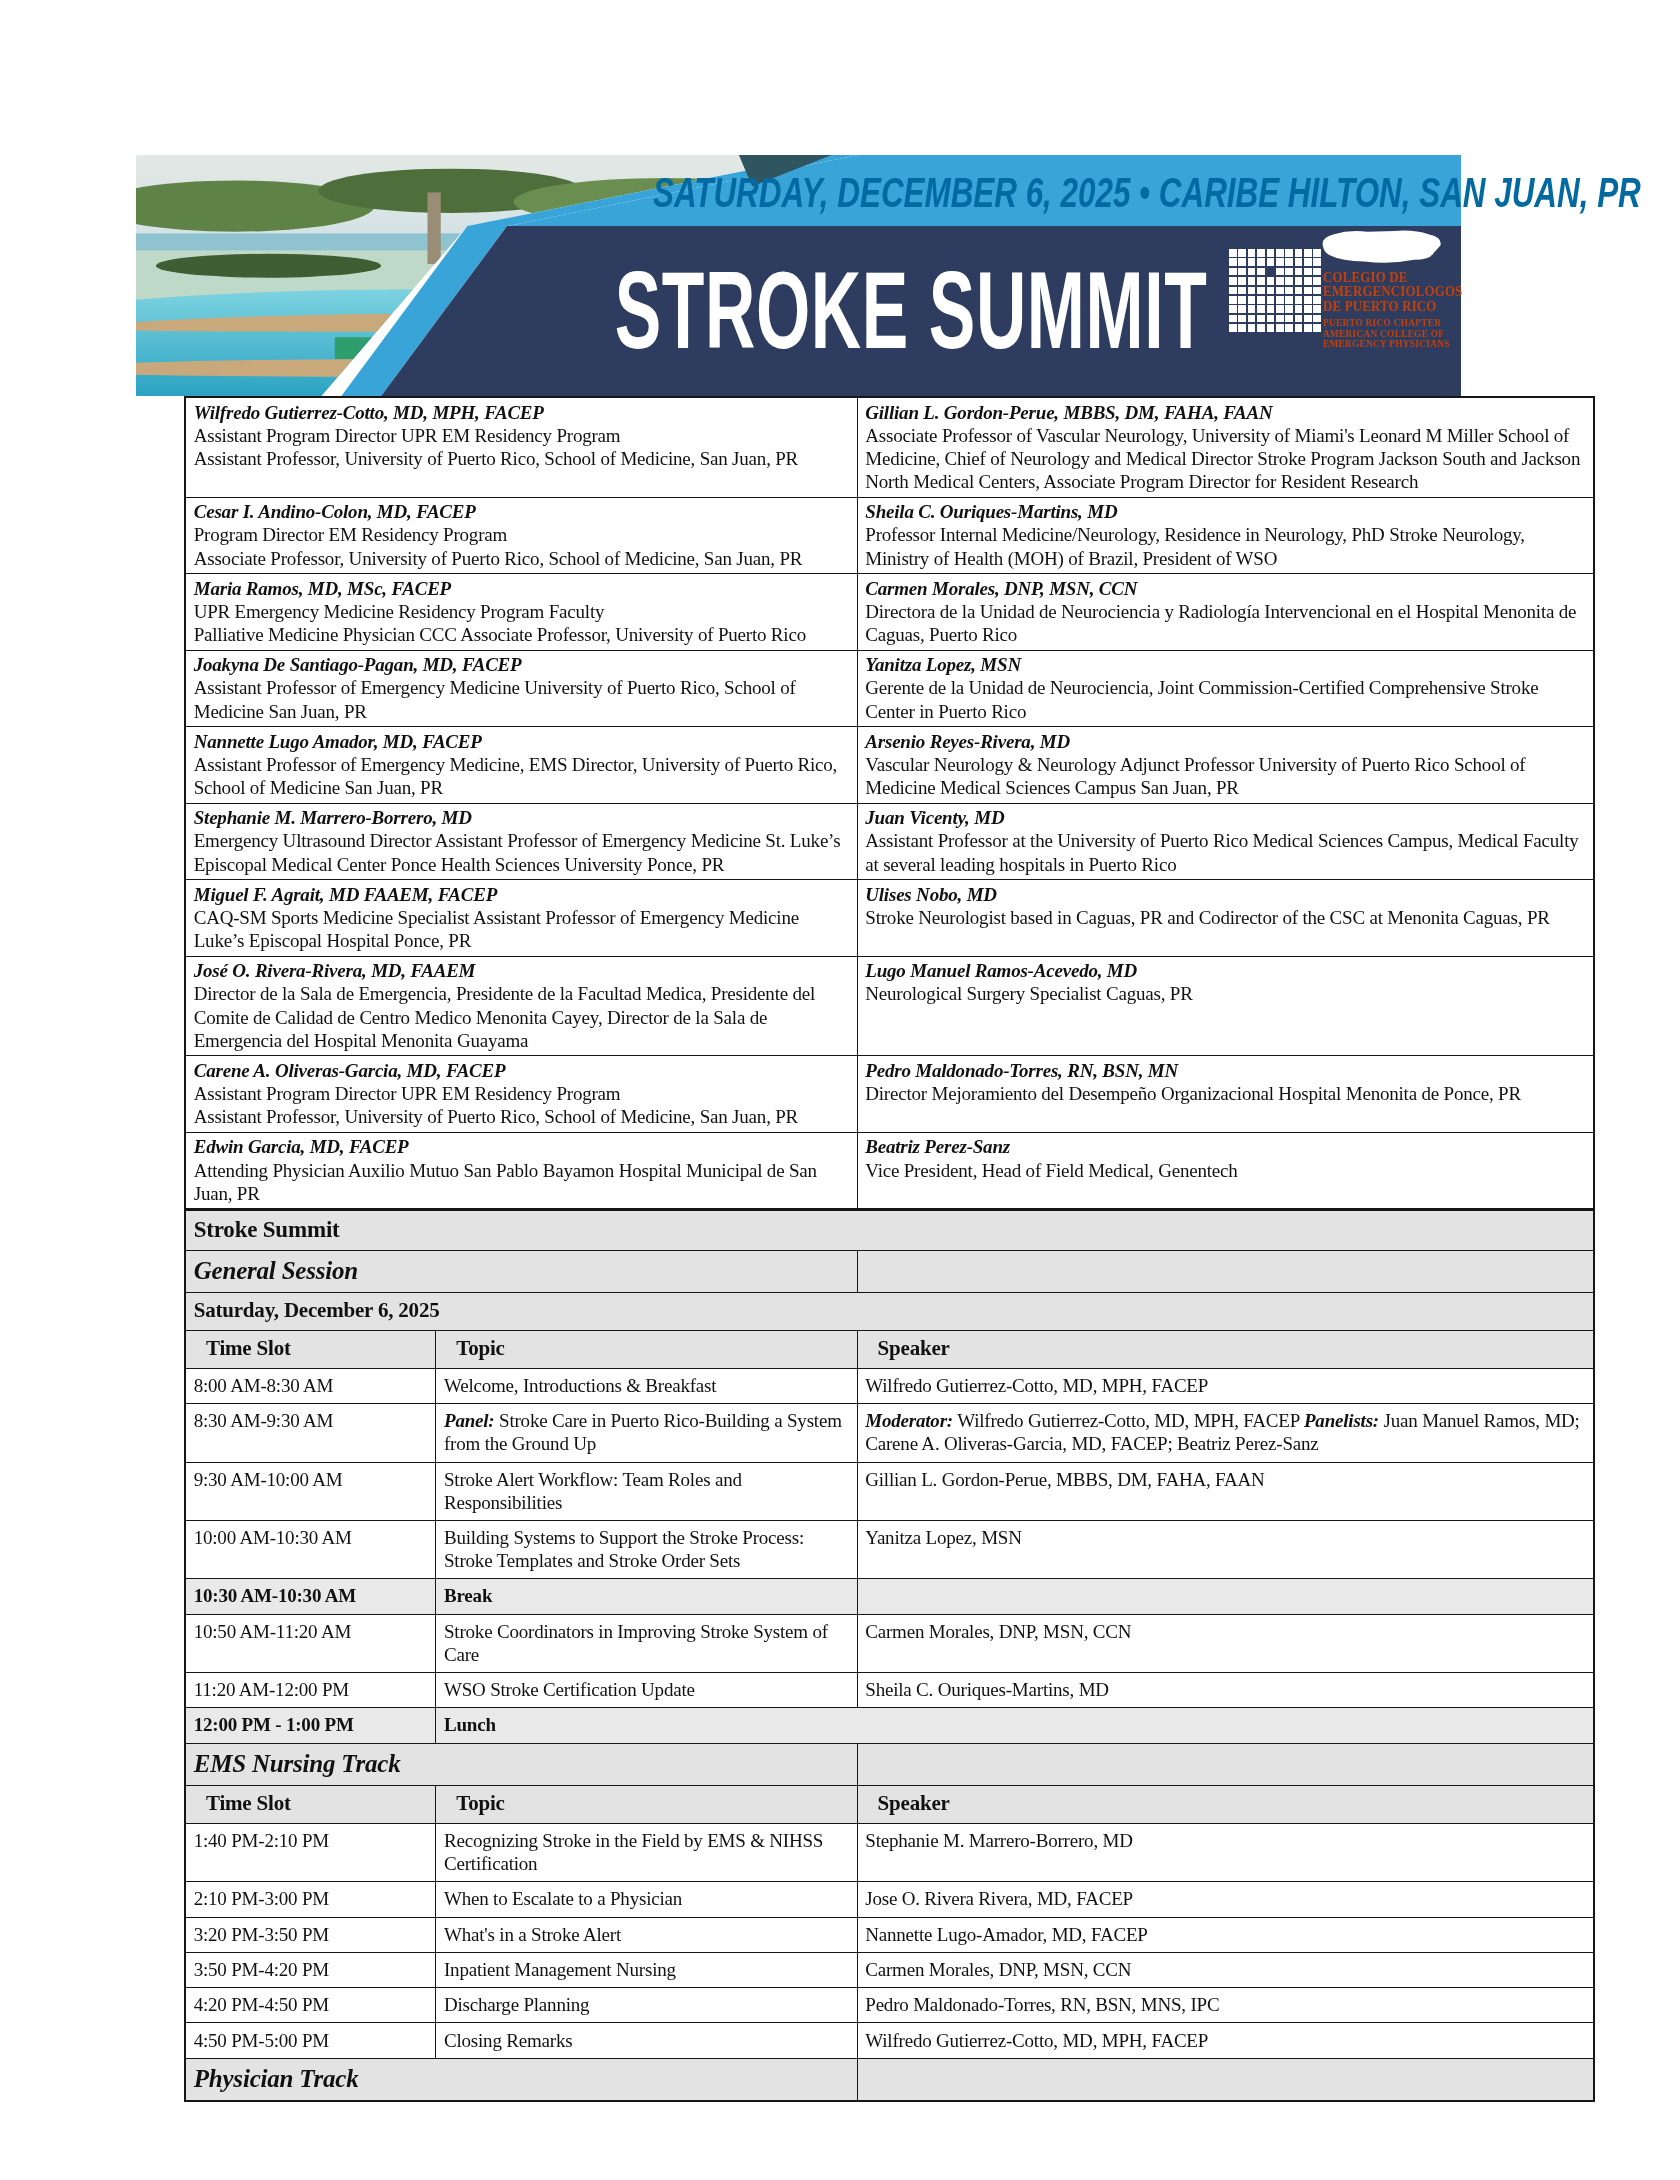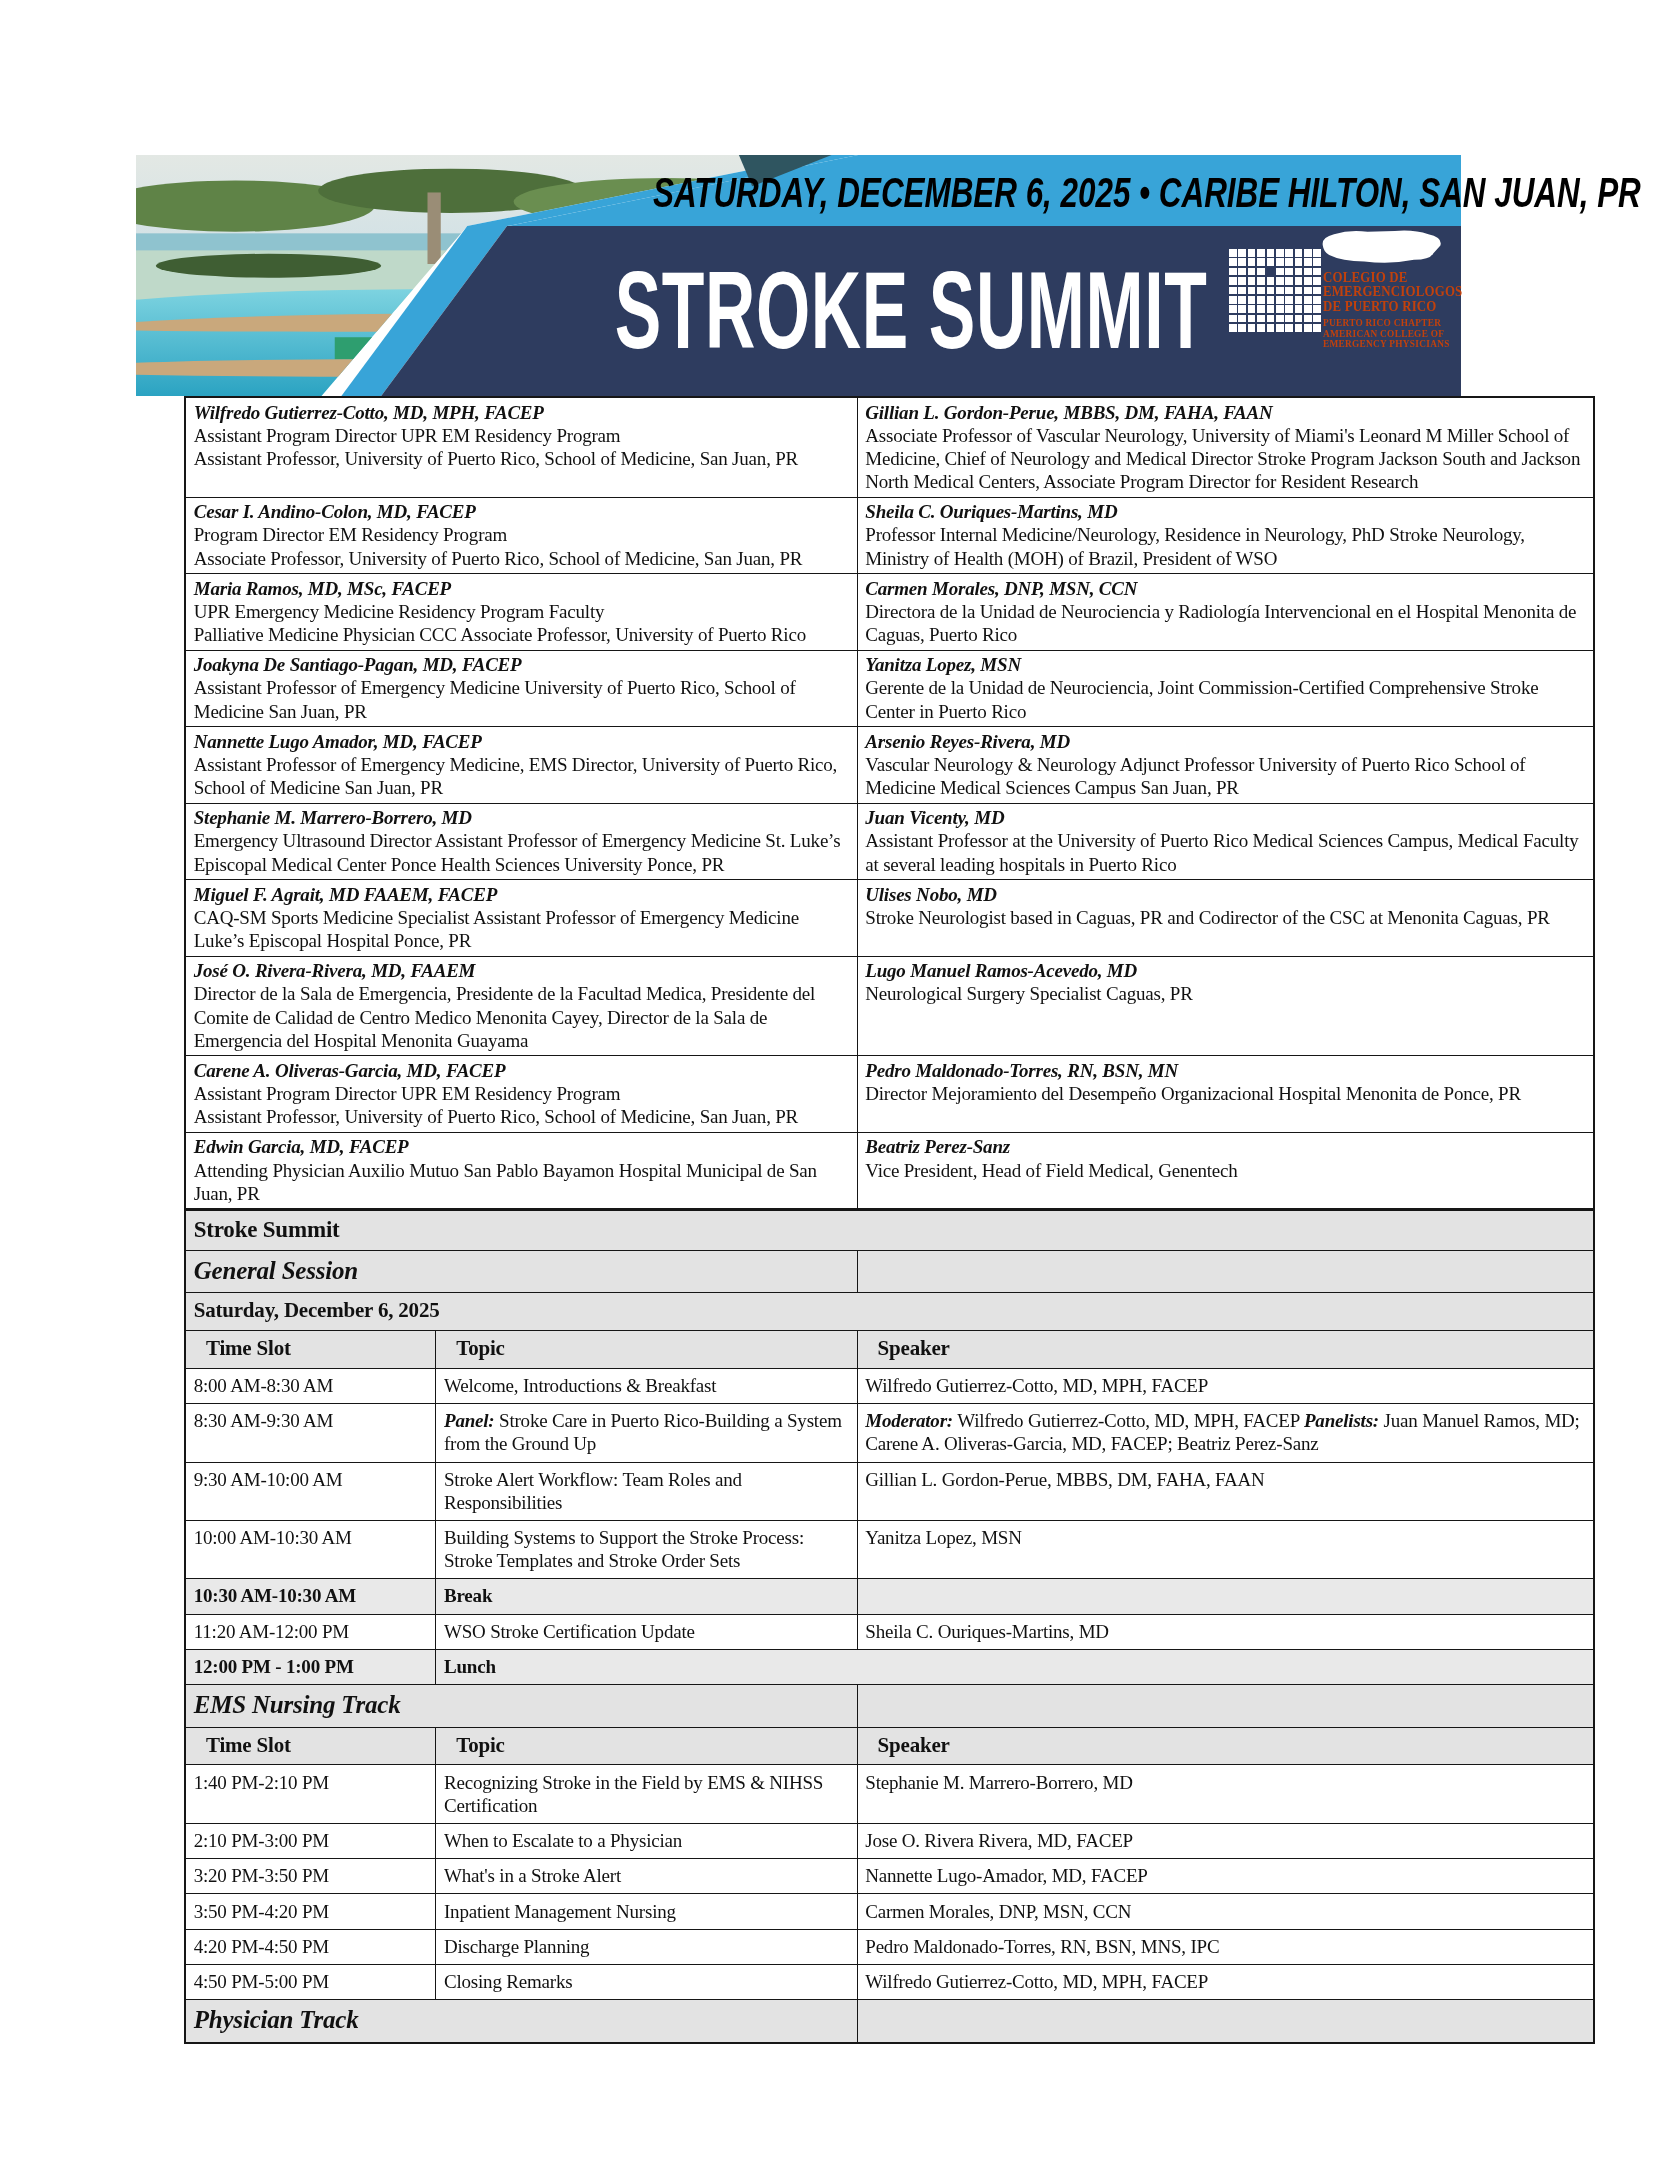--- a/index.html
+++ b/index.html
@@ -9,21 +9,21 @@
   .banner{position:absolute;left:136px;top:155px;width:1325px;height:241px;background:#fff;}
   .banner .layer{position:absolute;inset:0;}
   .photo-wrap{clip-path:polygon(0 0,52% 0,25% 29.5%,14% 100%,0 100%);}
   .photo-wrap svg{width:100%;height:100%;display:block;}
   .blue-sliver{background:var(--light-blue);clip-path:polygon(52% 0,54.5% 0,28% 29.5%,25% 29.5%);}
   .date-band{background:var(--light-blue);clip-path:polygon(54.5% 0,100% 0,100% 29.5%,28% 29.5%);}
   .blue-stripe{background:var(--light-blue);clip-path:polygon(25% 29.5%,28% 29.5%,18.5% 100%,15.5% 100%);}
   .navy-block{background:var(--navy);clip-path:polygon(28% 29.5%,100% 29.5%,100% 100%,18.5% 100%);}
   .teal-wedge{background:var(--teal);clip-path:polygon(45.5% 0,52.5% 0,46.5% 13%);}
   .date-line{position:absolute;left:39%;top:6.8px;width:60%;height:61px;display:flex;align-items:center;
-             color:#000000;font-family:"Liberation Sans","DejaVu Sans",sans-serif;
+             color:#0369a1;font-family:"Liberation Sans","DejaVu Sans",sans-serif;
              font-weight:bold;font-style:italic;font-size:43px;white-space:nowrap;text-align:right;}
   .date-line>span{display:inline-block;transform:scaleX(.73);transform-origin:left center;letter-spacing:0;}
   .banner-title{position:absolute;left:36.5%;top:82px;width:44%;height:145px;display:flex;align-items:center;justify-content:center;
              color:#fff;font-family:"Liberation Sans","DejaVu Sans",sans-serif;font-weight:bold;font-size:109px;white-space:nowrap;}
   .banner-title>span{display:inline-block;transform:scaleX(.64);transform-origin:center;letter-spacing:0.9px;}
   
   .logo{position:absolute;right:12px;top:75px;width:220px;height:153px;color:#c2410c;}
   .logo-grid{position:absolute;left:0;top:19px;display:grid;grid-template-columns:repeat(10,7.7px);grid-auto-rows:7.7px;gap:1.7px;}
   .logo-grid i{background:#fff;display:block;}
   .logo-grid i.hole{background:transparent;}
@@ -393,20 +393,25 @@
             <td>10:00 AM-10:30 AM</td>
             <td>Building Systems to Support the Stroke Process: Stroke Templates and Stroke Order Sets</td>
             <td>Yanitza Lopez, MSN</td>
           </tr>
           <tr class="breakrow">
             <td>10:30 AM-10:30 AM</td>
             <td>Break</td>
             <td></td>
           </tr>
           <tr>
+            <td>10:50 AM-11:20 AM</td>
+            <td>Stroke Coordinators in Improving Stroke System of Care</td>
+            <td>Carmen Morales, DNP, MSN, CCN</td>
+          </tr>
+          <tr>
             <td>11:20 AM-12:00 PM</td>
             <td>WSO Stroke Certification Update</td>
             <td>Sheila C. Ouriques-Martins, MD</td>
           </tr>
           <tr class="breakrow">
             <td>12:00 PM - 1:00 PM</td>
             <td colspan="2">Lunch</td>
           </tr>
           <tr class="band row-section">
             <td colspan="2">EMS Nursing Track</td>

